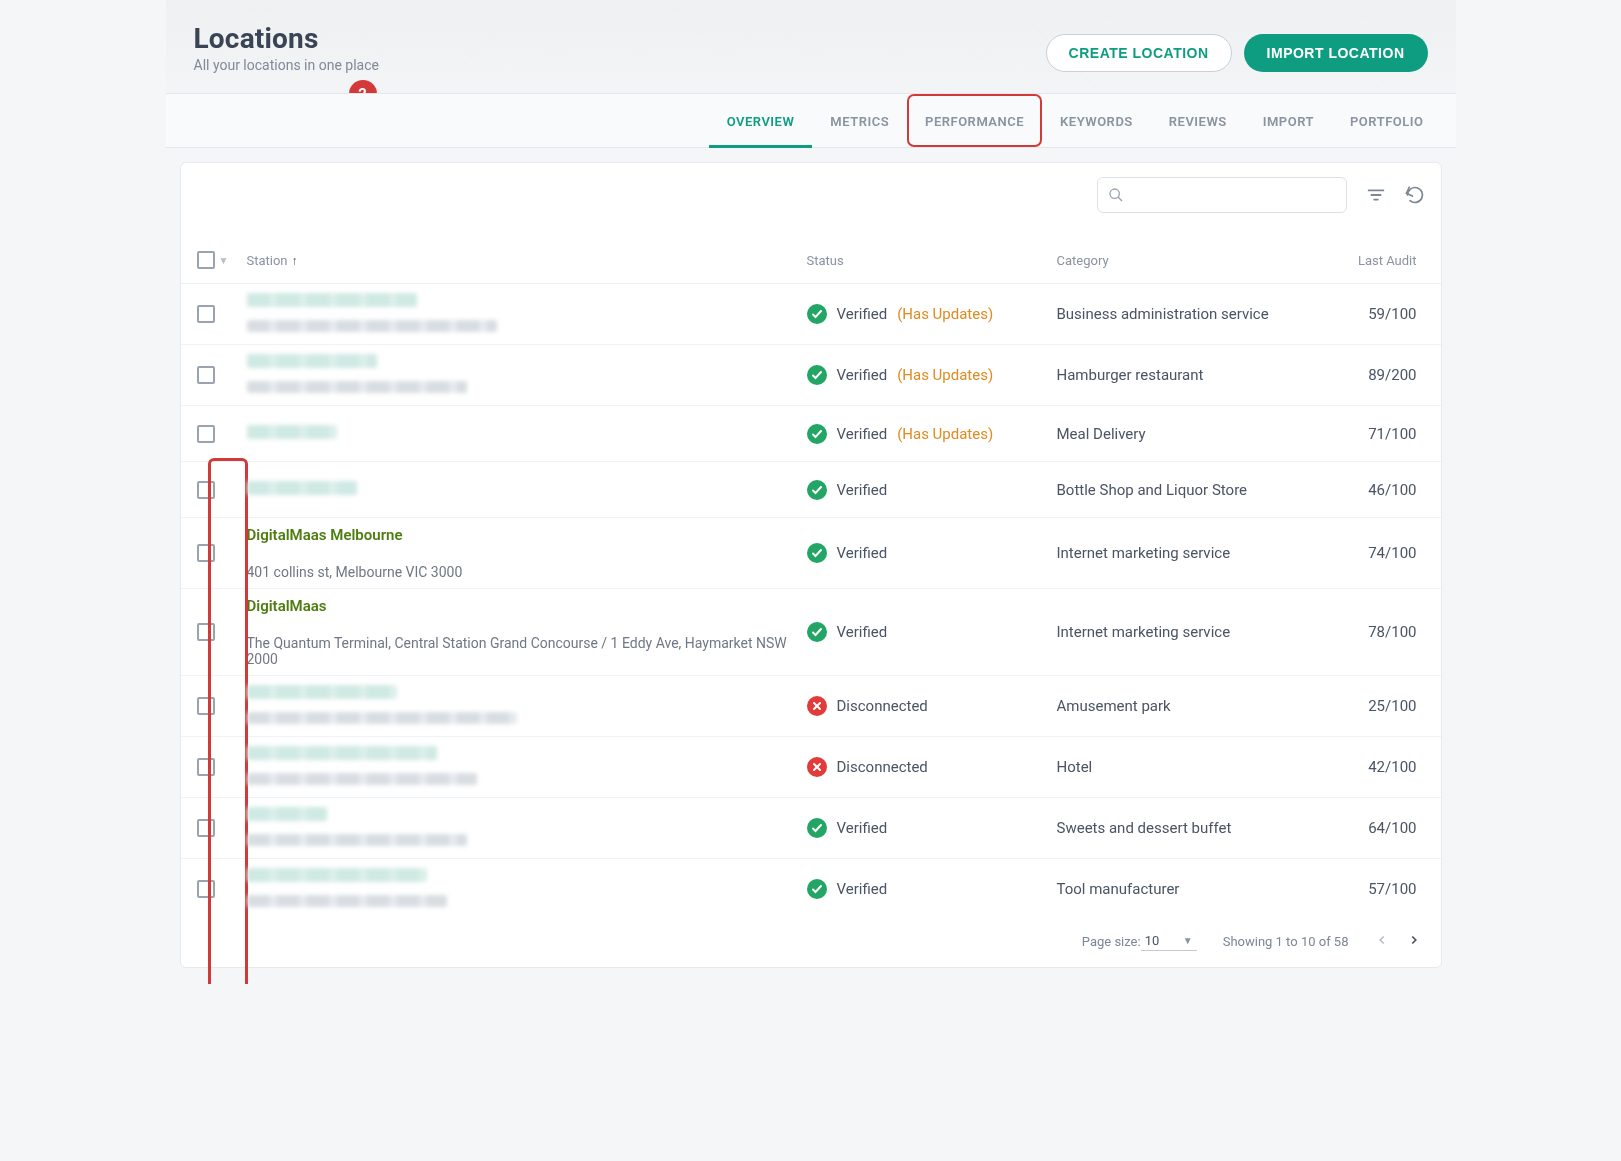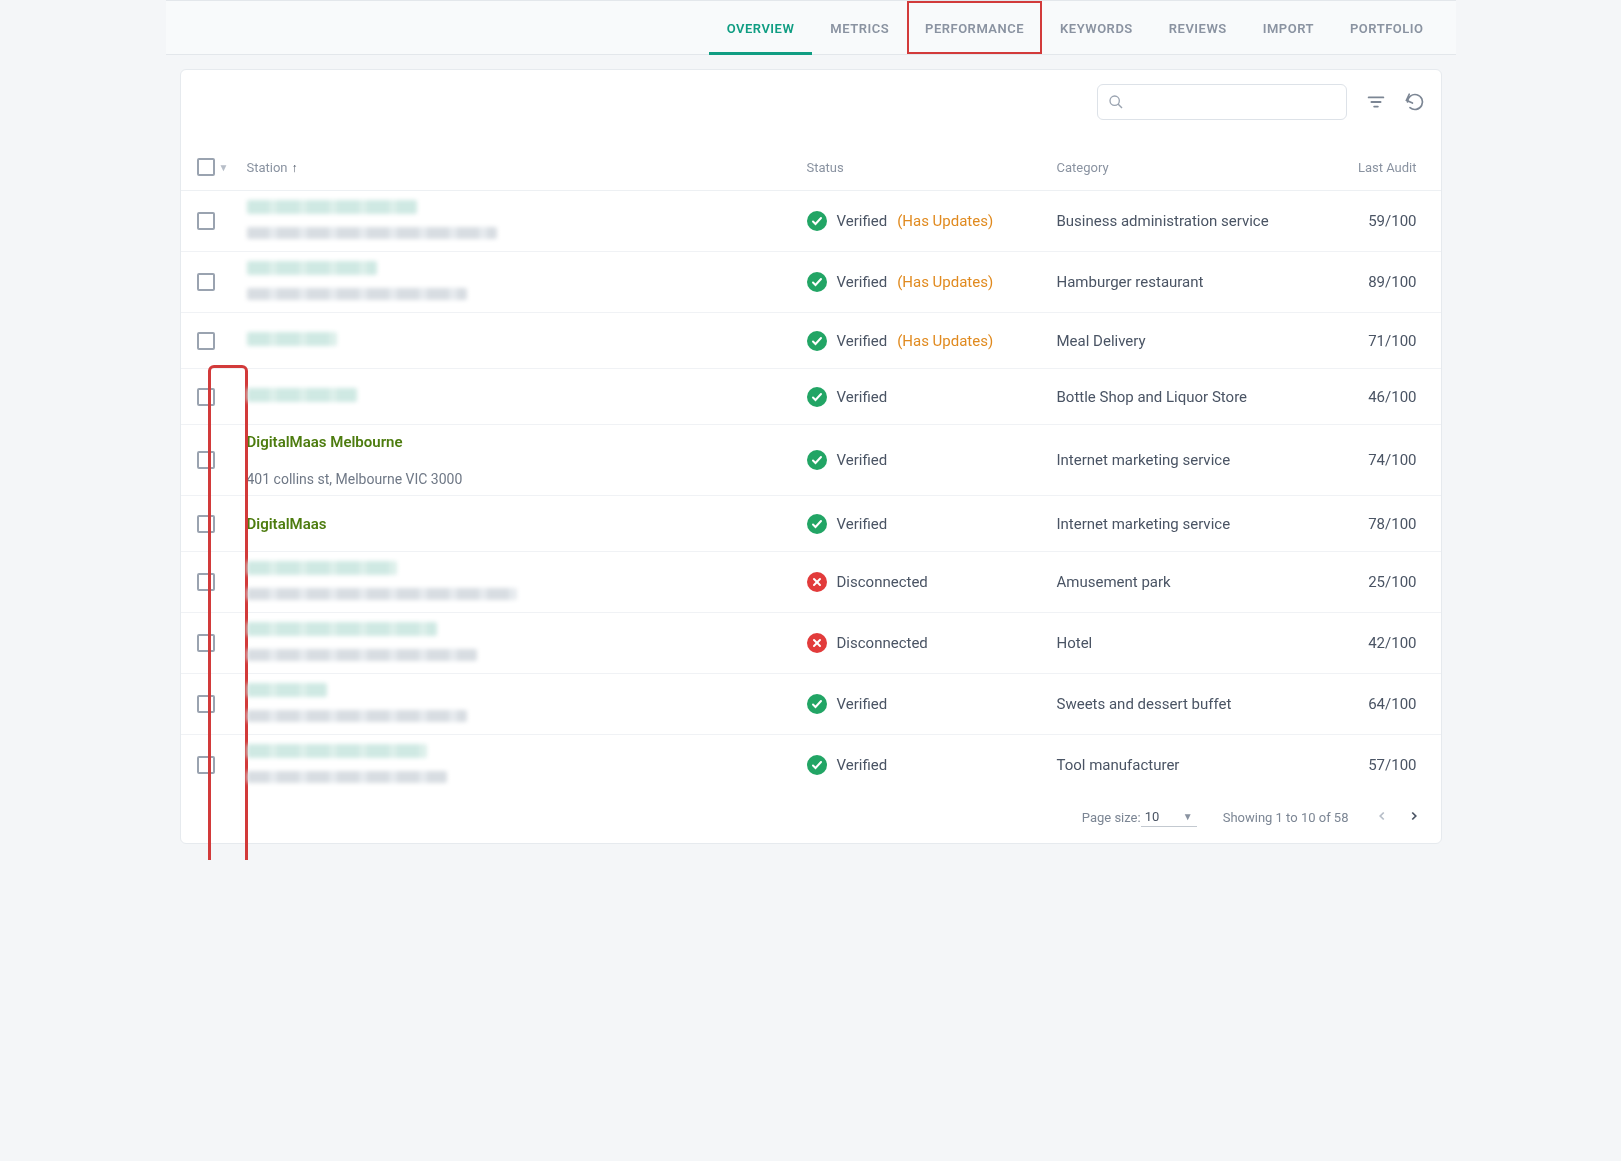--- a/index.html
+++ b/index.html
@@ -75,21 +75,21 @@
     position: relative;
   }
   .tab.active { color: #0f9d82; }
   .tab.active::after {
     content: "";
     position: absolute; left: 0; right: 0; bottom: -1px;
     height: 3px; background: #0f9d82;
   }
   .tab.outlined {
     border: 2px solid #d23a3a;
-    border-radius: 0;
+    border-radius: 7px;
     padding: 18px 16px 16px 16px;
     margin-top: 0px;
   }
   .card {
     background: #fff;
     margin: 14px 14px 16px 14px;
     border: 1px solid #e6eaee;
     border-radius: 6px;
     padding-bottom: 6px;
   }
@@ -230,20 +230,30 @@
 
   <div class="pin p1">
     <div class="body"></div>
     <div class="num">1</div>
   </div>
   <div class="pin p2">
     <div class="body"></div>
     <div class="num">2</div>
   </div>
 
+  <div class="header-bar">
+    <div class="page-title">
+      <h1>Locations</h1>
+      <div class="subtitle">All your locations in one place</div>
+    </div>
+    <div class="header-actions">
+      <button class="btn btn-outline">CREATE LOCATION</button>
+      <button class="btn btn-solid">IMPORT LOCATION</button>
+    </div>
+  </div>
 
   <div class="tabs" id="tabs-bar">
       <div class="tab active">OVERVIEW</div>
       <div class="tab">METRICS</div>
       <div class="tab outlined">PERFORMANCE</div>
       <div class="tab">KEYWORDS</div>
       <div class="tab">REVIEWS</div>
       <div class="tab">IMPORT</div>
       <div class="tab">PORTFOLIO</div>
     </div>
@@ -321,21 +331,21 @@
           <div class="status-cell">
             <span class="status-icon status-ok">
               <svg width="12" height="12" viewBox="0 0 24 24" fill="none" stroke="#fff" stroke-width="4" stroke-linecap="round">
                 <polyline points="4 13 9 18 20 6"></polyline>
               </svg>
             </span>
             <span class="status-verified">Verified</span> 
             <span class="status-updates">(Has Updates)</span>
           </div>
           <div class="cat-cell">Hamburger restaurant</div>
-          <div class="audit-cell">89/100</div>
+          <div class="audit-cell">89/200</div>
         </div>
         <div class="row">
           <div class="chk-col">
             <div class="chk"></div>
           </div>
           <div>
             <div><span class="redact" style="width:90px"></span></div>
           </div>
           <div class="status-cell">
             <span class="status-icon status-ok">
@@ -385,20 +395,21 @@
           </div>
           <div class="cat-cell">Internet marketing service</div>
           <div class="audit-cell">74/100</div>
         </div>
         <div class="row">
           <div class="chk-col">
             <div class="chk"></div>
           </div>
           <div>
             <div class="loc-name">DigitalMaas</div>
+            <div class="loc-addr">The Quantum Terminal, Central Station Grand Concourse / 1 Eddy Ave, Haymarket NSW 2000</div>
           </div>
           <div class="status-cell">
             <span class="status-icon status-ok">
               <svg width="12" height="12" viewBox="0 0 24 24" fill="none" stroke="#fff" stroke-width="4" stroke-linecap="round">
                 <polyline points="4 13 9 18 20 6"></polyline>
               </svg>
             </span>
             <span class="status-verified">Verified</span>
           </div>
           <div class="cat-cell">Internet marketing service</div>

